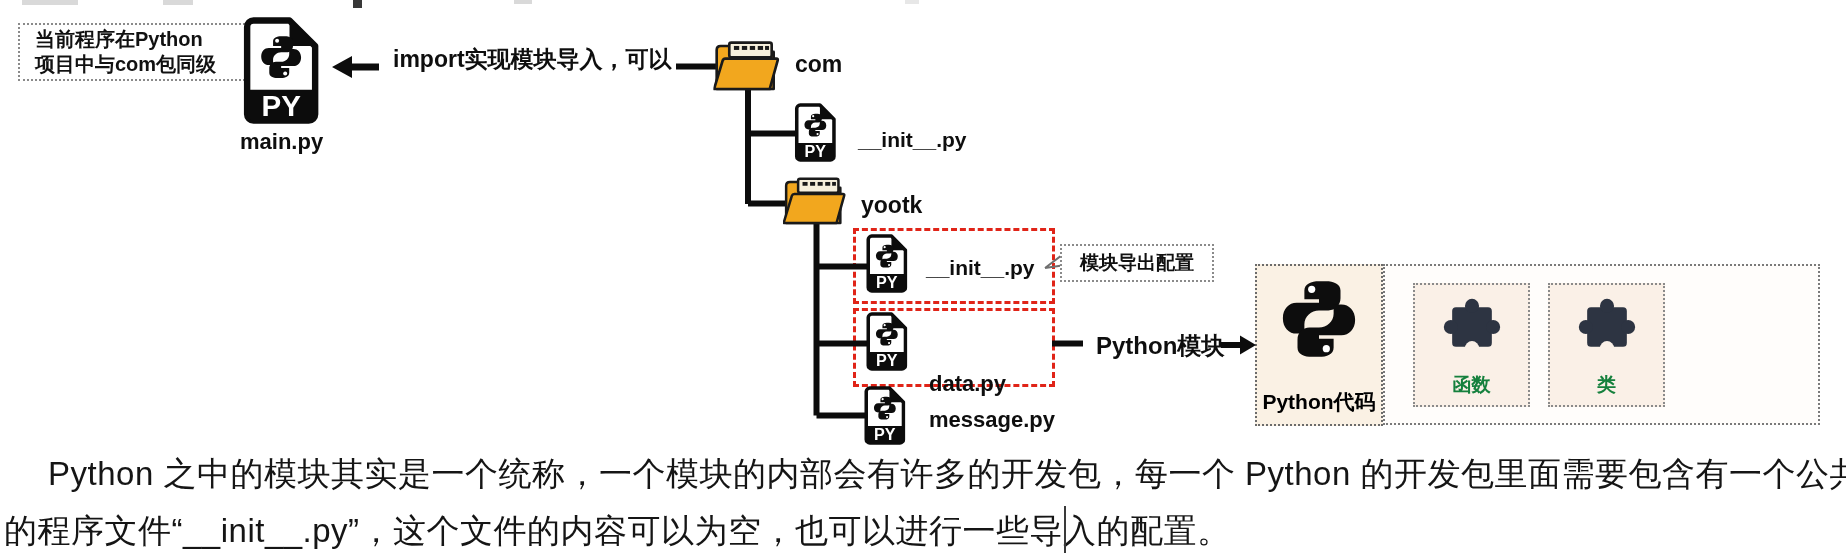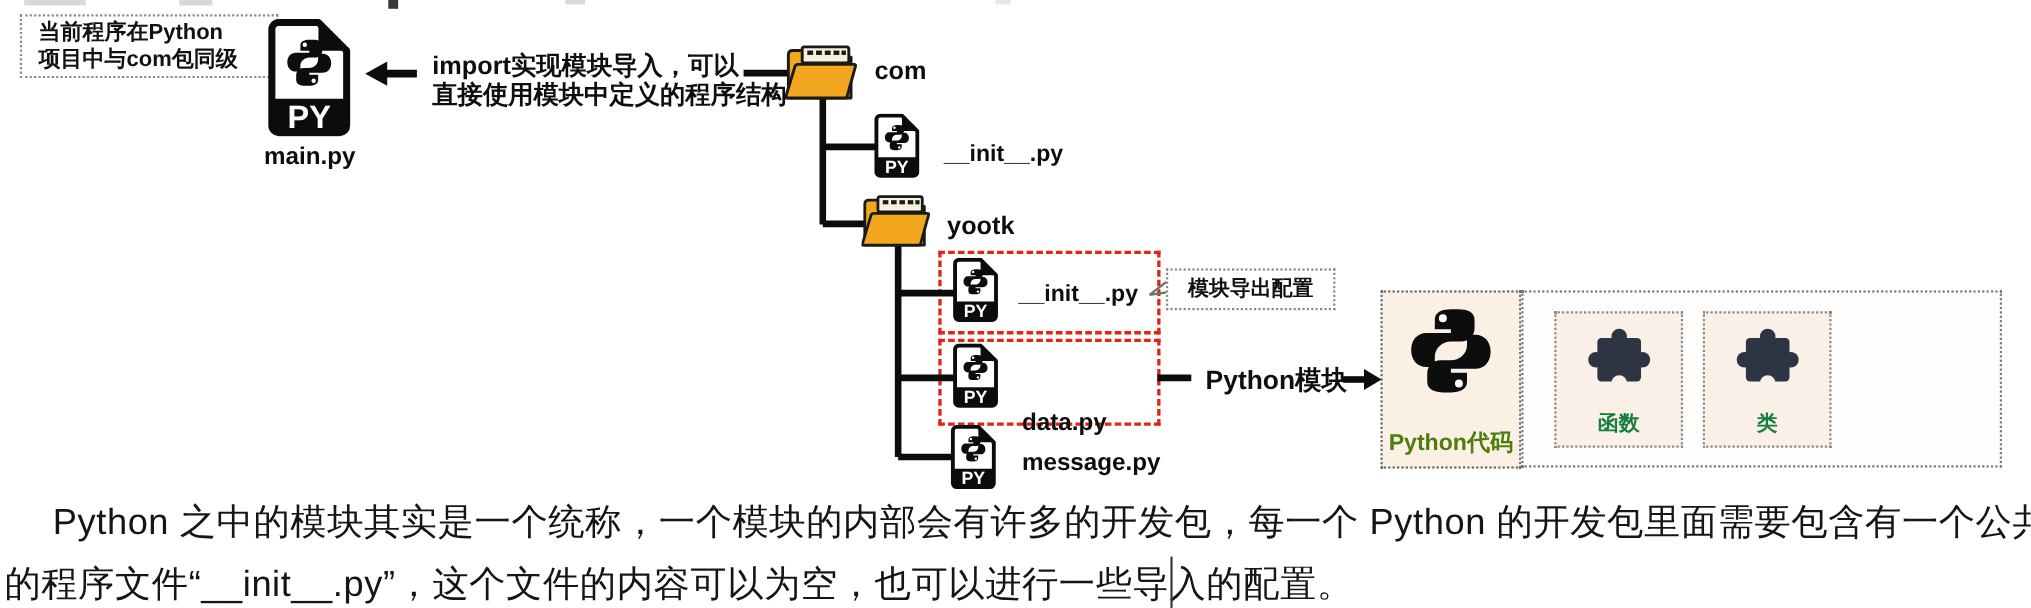--- a/index.html
+++ b/index.html
@@ -7,40 +7,40 @@
     width:1846px;height:553px;position:relative;background:#ffffff;
     font-family:"Liberation Sans","DejaVu Sans",sans-serif;
     overflow:hidden;color:#111;
   }
   .abs{position:absolute;}
   
   .callout{
     position:absolute;background:#fff;border:2px dotted #8a8a8a;
     font-weight:bold;color:#111;z-index:3;
   }
-  .callout-current{left:18px;top:13px;width:216px;height:52px;
+  .callout-current{left:18px;top:23px;width:216px;height:52px;
     font-size:20px;line-height:25px;padding:2px 0 0 15px;}
   .callout-export{left:1060px;top:228px;width:150px;height:34px;
     font-size:19px;text-align:center;line-height:34px;margin-top:16px;}
   
   .redbox{position:absolute;border:3px dashed #e02418;z-index:1;background:transparent;}
   .redbox-init{left:853px;top:228px;width:196px;height:70px;}
   .redbox-data{left:853px;top:308px;width:196px;height:73px;}
   
   .code-box{left:1255px;top:264px;width:124px;height:158px;
     background:#faf1e4;border:2px dotted #6b6b6b;z-index:2;}
   .outer-box{left:1383px;top:264px;width:433px;height:157px;
     background:#fffdfb;border:2px dotted #7a7a7a;z-index:2;}
   .part-box{position:absolute;top:17px;width:113px;height:120px;
     background:#faf0e7;border:2px dotted #8a8a8a;}
   .part-box .plabel{position:absolute;bottom:7px;left:0;right:0;text-align:center;
     font-size:19px;font-weight:bold;color:#15803d;}
   .part-icon{position:absolute;left:50%;top:10px;transform:translateX(-50%);}
   .code-label{position:absolute;bottom:8px;left:0;right:0;text-align:center;
-    font-size:21px;font-weight:bold;color:#4d7c0f;}
+    font-size:21px;font-weight:bold;color:#000000;}
   
   .lbl{position:absolute;font-weight:bold;color:#0e0e0e;white-space:nowrap;z-index:4;}
   
   .para-line{position:absolute;font-size:33px;color:#151515;white-space:nowrap;
     letter-spacing:0.5px;z-index:4;}
   .cursor{position:absolute;left:1064px;top:506px;width:2px;height:47px;background:#3a3a3a;z-index:4;}
   
   .art{position:absolute;background:#b9b9b9;opacity:.55;z-index:0;}
   svg.icon{position:absolute;z-index:4;}
   #overlay{position:absolute;left:0;top:0;z-index:2;}
@@ -168,21 +168,20 @@
     <use href="#pyfile"></use>
   </svg>
 <svg class="icon" style="left:862px;top:386px;" width="45" height="59" viewBox="0 0 60 84">
     <use href="#pyfile"></use>
   </svg>
 
 <div class="lbl" style="left:240px;top:129px;width:82px;text-align:center;font-size:22px;">main.py</div>
 
 <div class="lbl" style="left:393px;top:46px;font-size:23px;line-height:27px;">
   <div>import实现模块导入，可以</div>
-  <div>直接使用模块中定义的程序结构</div>
 </div>
 
 <div class="lbl" style="left:795px;top:51px;font-size:23px;">com</div>
 <div class="lbl" style="left:858px;top:128px;font-size:21px;">__init__.py</div>
 <div class="lbl" style="left:861px;top:192px;font-size:23px;">yootk</div>
 <div class="lbl" style="left:926px;top:256px;font-size:21px;">__init__.py</div>
 <div class="lbl" style="left:929px;top:331px;font-size:22px;margin-top:40px;">data.py</div>
 <div class="lbl" style="left:929px;top:407px;font-size:22px;">message.py</div>
 <div class="lbl" style="left:1096px;top:330px;font-size:24px;">Python模块</div>
 

